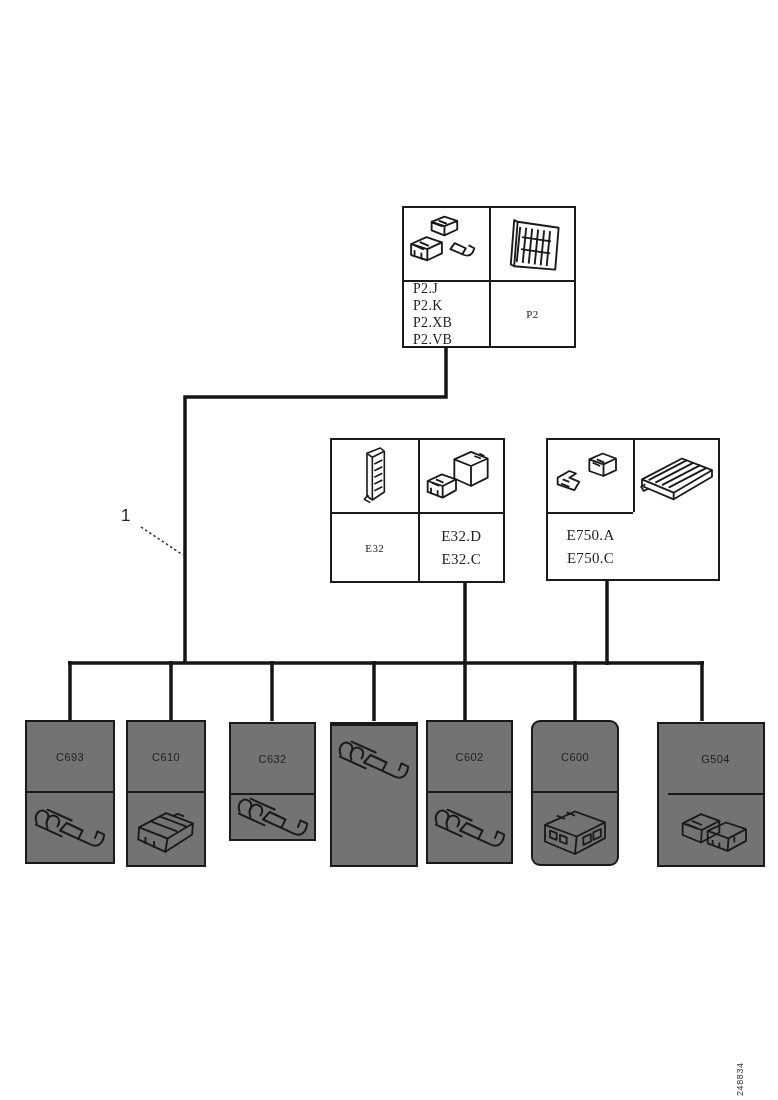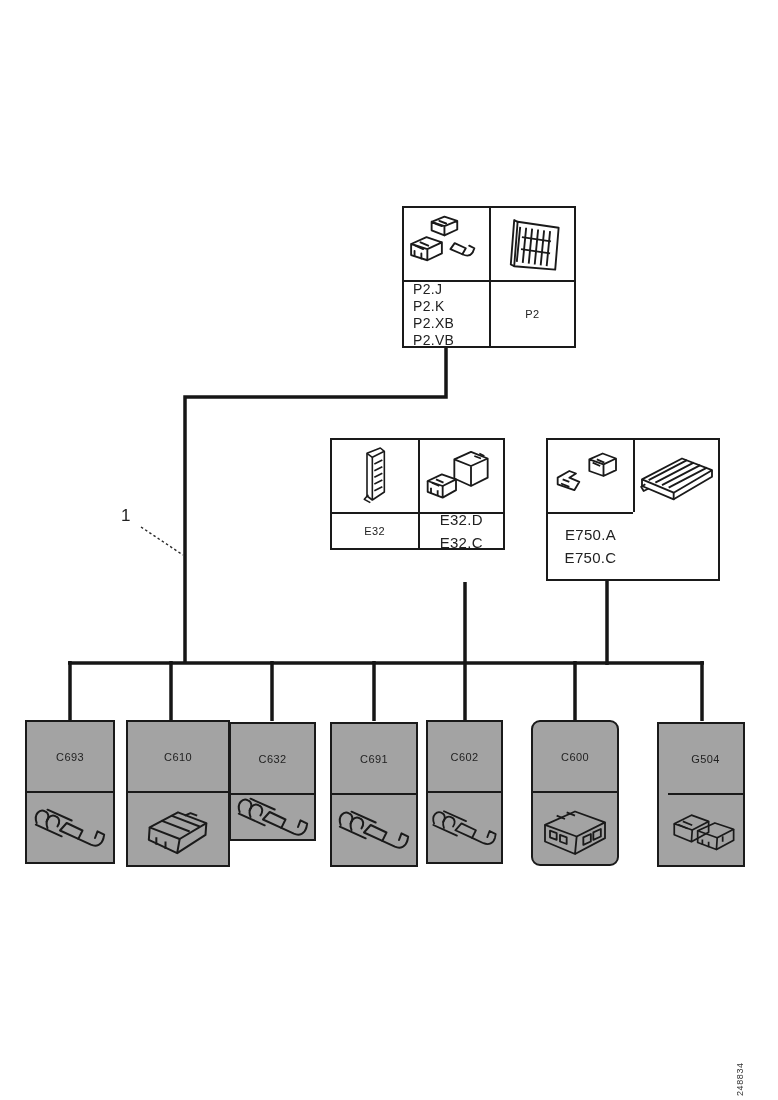--- a/index.html
+++ b/index.html
@@ -5,26 +5,26 @@
   html,body{margin:0;padding:0;background:#ffffff;}
   .page{
     position:relative;width:778px;height:1100px;background:#ffffff;overflow:hidden;
     font-family:"Liberation Sans","DejaVu Sans",sans-serif;color:#1b1b1b;
   }
   .wires{position:absolute;left:0;top:0;width:778px;height:1100px;pointer-events:none;}
   .box{position:absolute;border:2px solid #1a1a1a;background:#fff;display:grid;box-sizing:border-box;}
   .box2x2{grid-template-columns:1fr 1fr;}
   .cell{display:flex;align-items:center;justify-content:center;box-sizing:border-box;overflow:hidden;}
   .cell.cR{border-left:2px solid #1a1a1a;}
-  .cell.cB{border-top:2px solid #1a1a1a;}
+  .cell.cB{border-top:2px solid #1a1a1a;font-family:Liberation Serif, serif;}
   .lblmain{font-size:11px;letter-spacing:.4px;color:#222;}
   .lblstack{display:flex;flex-direction:column;gap:1px;font-size:14px;line-height:16px;letter-spacing:.3px;color:#222;}
   .lblstack.leftal{align-items:flex-start;width:100%;padding-left:9px;}
   .lblstack.ctr{align-items:center;justify-content:flex-end;}
-  .bbox{position:absolute;border:2px solid #1a1a1a;background:#a3a3a3;display:grid;grid-template-rows:69px 1fr;box-sizing:border-box;}
+  .bbox{position:absolute;border:2px solid #1a1a1a;background:#737373;display:grid;grid-template-rows:69px 1fr;box-sizing:border-box;}
   .art{display:block;}
   .callout{position:absolute;left:121px;top:506px;font-size:17px;color:#222;letter-spacing:.5px;}
   .fignum{
     position:absolute;left:745px;bottom:4px;font-size:9px;letter-spacing:.6px;color:#333;
     transform:rotate(-90deg);transform-origin:0 100%;white-space:nowrap;
   }
 </style>
 </head>
 <body>
 
@@ -149,21 +149,21 @@
         <span>P2.K</span>
         <span>P2.XB</span>
         <span>P2.VB</span>
       </div>
     </div>
     <div class="cell cR cB">
       <span class="lblmain">P2</span>
     </div>
   </div>
 
-  <div class="box box2x2" style="left:330px;top:438px;width:175px;height:112px;grid-template-rows:72px 1fr;">
+  <div class="box box2x2" style="left:330px;top:438px;width:175px;height:145px;grid-template-rows:72px 1fr;">
     <div class="cell">
       <svg class="art" width="46" height="64" viewBox="0 0 64 96">
           <use href="#sym-e32"></use>
         </svg>
     </div>
     <div class="cell cR">
       <svg class="art" width="82" height="60" viewBox="0 0 96 72">
           <use href="#sym-e32dc"></use>
         </svg>
     </div>
@@ -201,21 +201,21 @@
     <div class="cell">
       <span class="lblmain">C693</span>
     </div>
     <div class="cell cB">
       <svg class="art" width="80" height="56" viewBox="0 0 96 64">
           <use href="#sym-terminal"></use>
         </svg>
     </div>
   </div>
 
-  <div class="bbox" style="left:126px;top:720px;width:104px;height:147px;">
+  <div class="bbox" style="left:126px;top:720px;width:80px;height:147px;">
     <div class="cell">
       <span class="lblmain">C610</span>
     </div>
     <div class="cell cB">
       <svg class="art" width="80" height="58" viewBox="0 0 96 64">
           <use href="#sym-housing"></use>
         </svg>
     </div>
   </div>
 
@@ -224,31 +224,28 @@
       <span class="lblmain">C632</span>
     </div>
     <div class="cell cB">
       <svg class="art" width="80" height="56" viewBox="0 0 96 64">
           <use href="#sym-terminal"></use>
         </svg>
     </div>
   </div>
 
   <div class="bbox" style="left:330px;top:722px;width:88px;height:145px;">
-    <div class="cell">
-      <span class="lblmain">C691</span>
-    </div>
-    <div class="cell cB">
-      <svg class="art" width="80" height="56" viewBox="0 0 96 64">
-          <use href="#sym-terminal"></use>
-        </svg>
-    </div>
-  </div>
-
-  <div class="bbox" style="left:426px;top:720px;width:77px;height:144px;">
+    <div class="cell cB">
+      <svg class="art" width="80" height="56" viewBox="0 0 96 64">
+          <use href="#sym-terminal"></use>
+        </svg>
+    </div>
+  </div>
+
+  <div class="bbox" style="left:426px;top:720px;width:87px;height:144px;">
     <div class="cell">
       <span class="lblmain">C602</span>
     </div>
     <div class="cell cB">
       <svg class="art" width="80" height="56" viewBox="0 0 96 64">
           <use href="#sym-terminal"></use>
         </svg>
     </div>
   </div>
 
@@ -256,21 +253,21 @@
     <div class="cell">
       <span class="lblmain">C600</span>
     </div>
     <div class="cell cB">
       <svg class="art" width="80" height="58" viewBox="0 0 96 64">
           <use href="#sym-cavity"></use>
         </svg>
     </div>
   </div>
 
-  <div class="bbox" style="left:657px;top:722px;width:88px;height:145px;padding-left:9px;">
+  <div class="bbox" style="left:657px;top:722px;width:108px;height:145px;padding-left:9px;">
     <div class="cell">
       <span class="lblmain">G504</span>
     </div>
     <div class="cell cB">
       <svg class="art" width="80" height="58" viewBox="0 0 96 64">
           <use href="#sym-cluster"></use>
         </svg>
     </div>
   </div>
 

